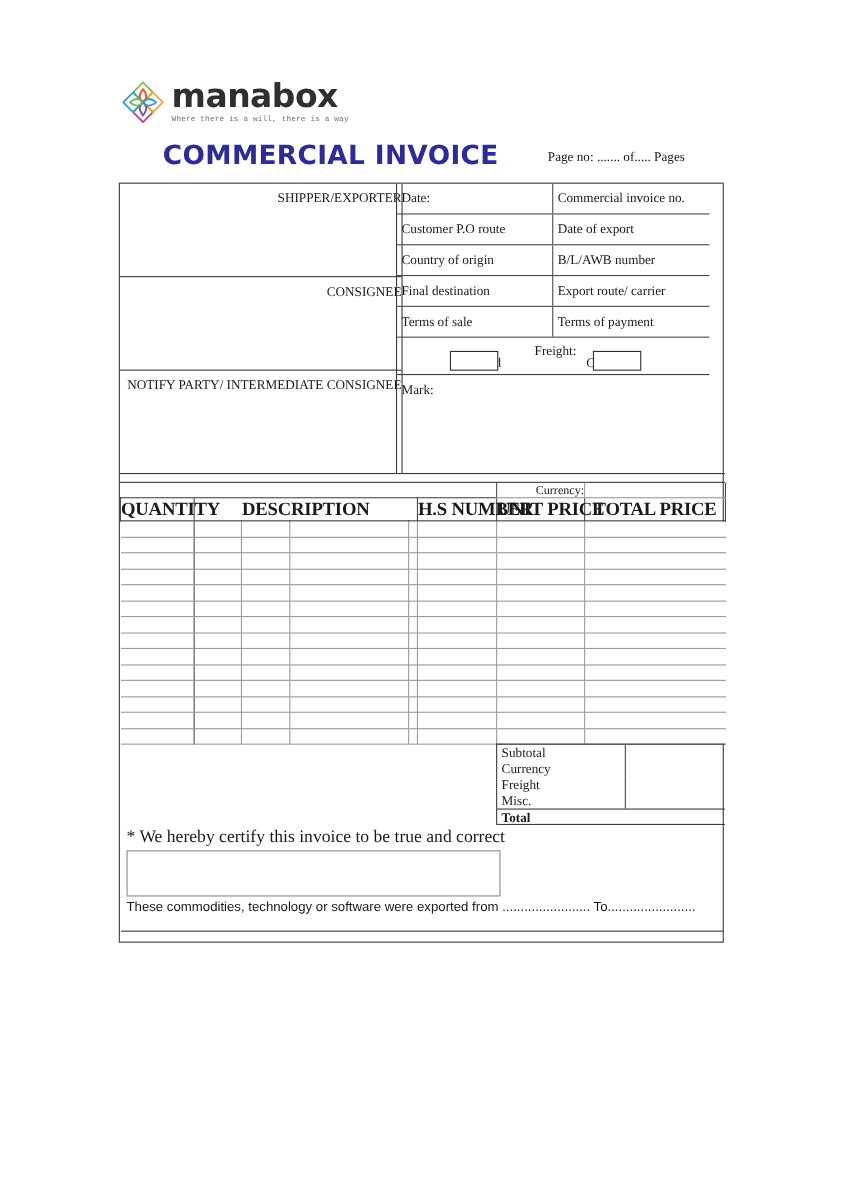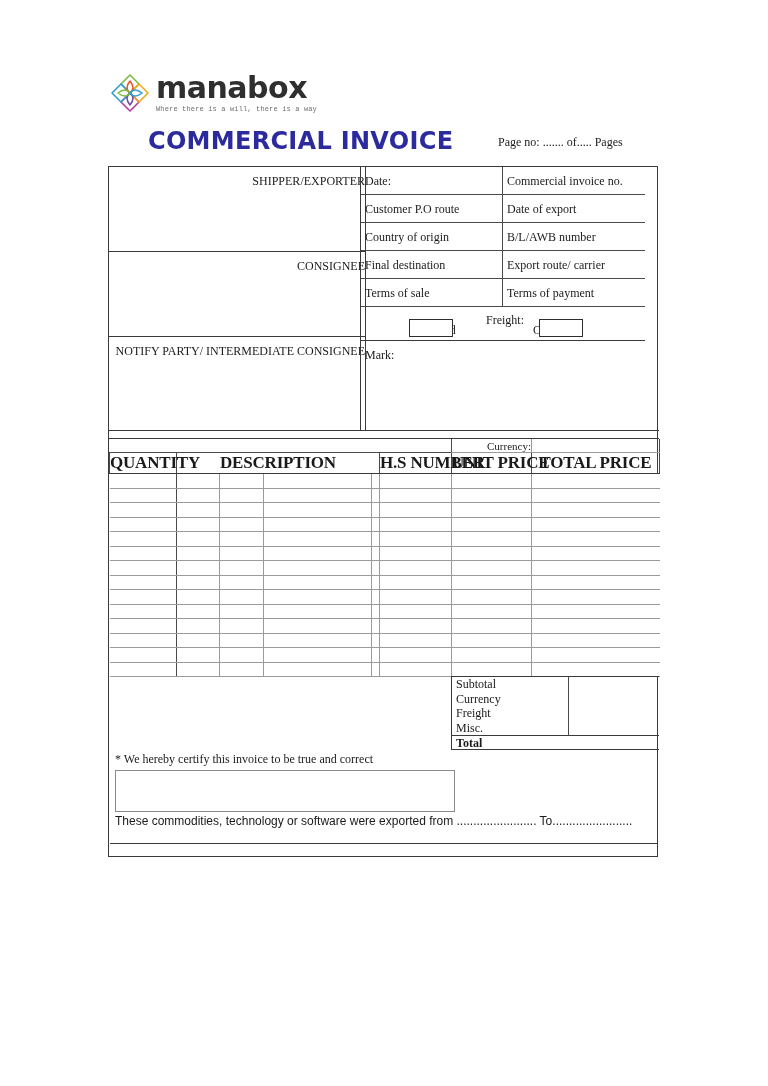--- a/index.html
+++ b/index.html
@@ -279,21 +279,21 @@
 
   
   #footer {
     position: absolute;
     left: 0;
     top: 585px;
     width: 550px;
   }
   #certify-line {
     font-family: "Liberation Serif", serif;
-    font-size: 12px;
+    font-size: 16px;
     padding: 0 0 3px 6px;
   }
   #signature-box {
     margin-left: 6px;
     width: 340px;
     height: 42px;
     box-sizing: border-box;
     border: 1px solid #8a8a8a;
     background: #ffffff;
   }

